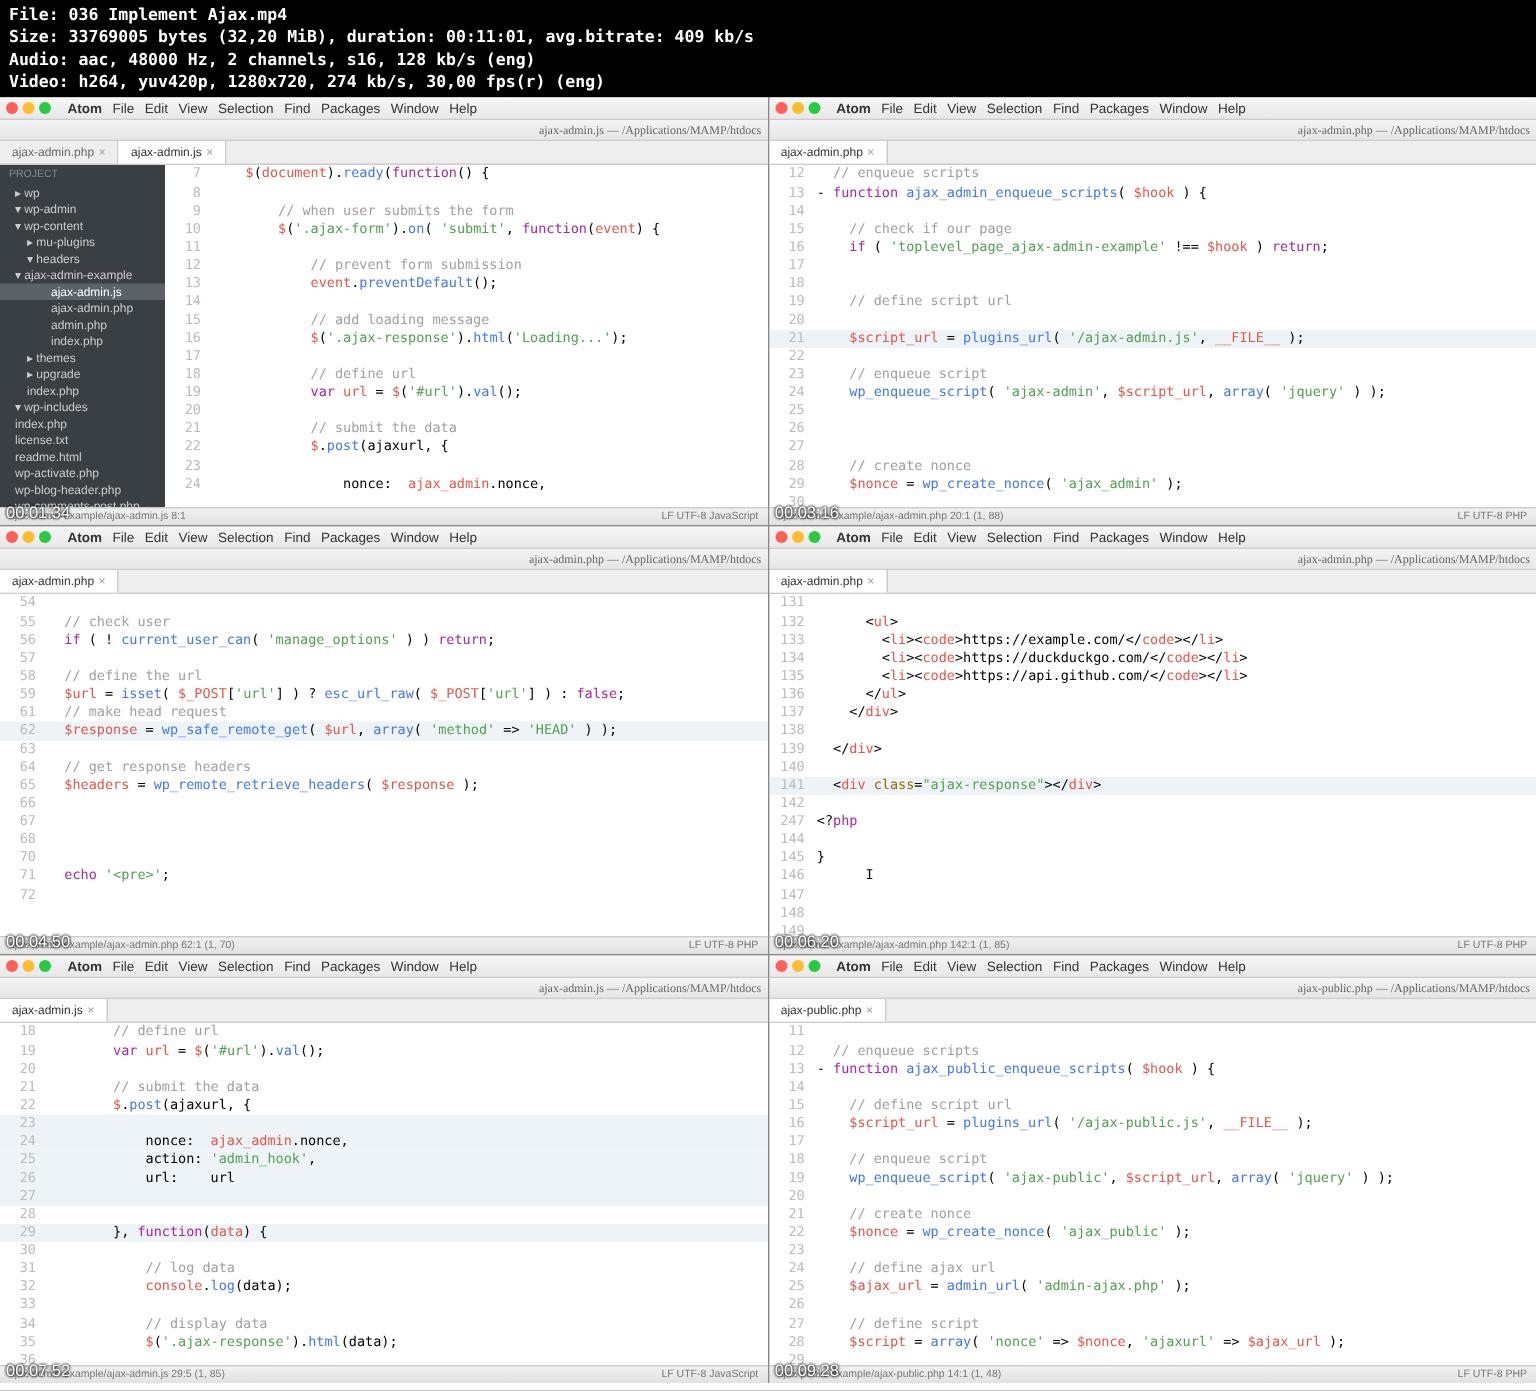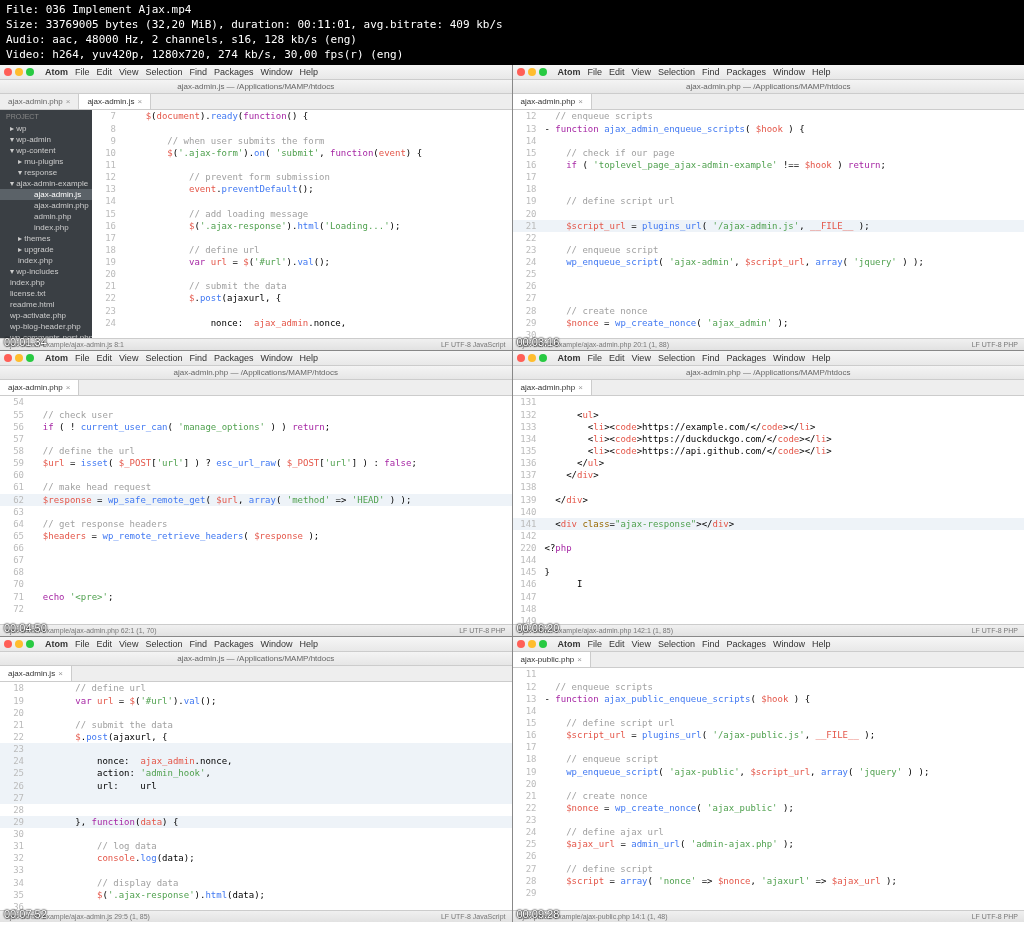--- a/index.html
+++ b/index.html
@@ -1,30 +1,30 @@
 <!DOCTYPE html>
 <html><head>
 <meta charset="utf-8">
 <style>
 *{margin:0;padding:0;box-sizing:border-box}
 body{font-family:Menlo,Monaco,Consolas,monospace;font-size:9px;background:#fff;width:1024px}
-.header{background:#000;color:#fff;padding:3px 6px;font-size:11px;font-weight:normal;line-height:1.35}
+.header{background:#000;color:#fff;padding:3px 6px;font-size:11px;font-weight:bold;line-height:1.35}
 .grid{display:grid;grid-template-columns:1fr 1fr;grid-template-rows:repeat(3,1fr);gap:1px;background:#888}
 .pane{background:#fff;display:flex;flex-direction:column;height:285px;overflow:hidden;position:relative}
 .menubar{background:linear-gradient(#f6f6f6,#e8e8e8);border-bottom:1px solid #ccc;padding:2px 4px;display:flex;align-items:center;gap:7px;font-size:9px;color:#333;font-family:-apple-system,Helvetica,Arial,sans-serif}
 .dots{display:flex;gap:3px;margin-right:4px}
 .dot{width:8px;height:8px;border-radius:50%}
 .r{background:#ff5f57}.y{background:#ffbd2e}.g{background:#28ca42}
-.titlebar{background:linear-gradient(#f4f4f4,#e6e6e6);border-bottom:1px solid #ccc;padding:2px 4px;text-align:center;font-size:8px;color:#666;font-family:Liberation Sans, sans-serif}
+.titlebar{background:linear-gradient(#f4f4f4,#e6e6e6);border-bottom:1px solid #ccc;padding:2px 4px;text-align:right;font-size:8px;color:#666;font-family:Liberation Serif, serif}
 .tabbar{background:#eee;border-bottom:1px solid #ccc;display:flex;font-size:8px;font-family:-apple-system,Helvetica,Arial,sans-serif}
 .tab{padding:3px 8px;border-right:1px solid #ccc;color:#666;display:flex;align-items:center;gap:3px}
 .tab.active{background:#fff;color:#333}
 .tab .x{color:#999;font-size:8px}
 .body{display:flex;flex:1;overflow:hidden}
-.sidebar{width:92px;background:#3a3f44;color:#bbb;font-size:8px;overflow:hidden;font-family:-apple-system,Helvetica,Arial,sans-serif}
+.sidebar{width:110px;background:#3a3f44;color:#bbb;font-size:8px;overflow:hidden;font-family:-apple-system,Helvetica,Arial,sans-serif}
 .sidebar .hdr{padding:3px 6px;color:#888;font-size:7px;text-transform:uppercase}
 .sidebar .item{padding:1px 4px 1px 10px;white-space:nowrap;overflow:hidden;color:#ccc}
 .sidebar .item.l2{padding-left:18px}
 .sidebar .item.l3{padding-left:10px}
 .sidebar .item.l4{padding-left:34px}
 .sidebar .item.sel{background:#5b6268;color:#fff}
 .editor{flex:1;overflow:hidden;background:#fff}
 .line{display:flex;white-space:pre;line-height:1.35}
 .ln{width:32px;text-align:right;padding-right:8px;color:#bbb;user-select:none;flex-shrink:0}
 .code{flex:1}
@@ -79,21 +79,21 @@
           <span class="x">×</span>
         </div>
       </div>
       <div class="body">
         <div class="sidebar">
           <div class="hdr">Project</div>
           <div class="item l0">▸ wp</div>
           <div class="item l1">▾ wp-admin</div>
           <div class="item l1">▾ wp-content</div>
           <div class="item l2">▸ mu-plugins</div>
-          <div class="item l2">▾ response</div>
+          <div class="item l2">▾ headers</div>
           <div class="item l3">▾ ajax-admin-example</div>
           <div class="item l4 sel">ajax-admin.js</div>
           <div class="item l4">ajax-admin.php</div>
           <div class="item l4">admin.php</div>
           <div class="item l4">index.php</div>
           <div class="item l2">▸ themes</div>
           <div class="item l2">▸ upgrade</div>
           <div class="item l2">index.php</div>
           <div class="item l1">▾ wp-includes</div>
           <div class="item l1">index.php</div>
@@ -208,21 +208,20 @@
         </div>
       </div>
       <div class="body">
         <div class="editor">
           <div class="line"><div class="ln">54</div><div class="code"></div></div>
           <div class="line"><div class="ln">55</div><div class="code">  <span class="c-com">// check user</span></div></div>
           <div class="line"><div class="ln">56</div><div class="code">  <span class="c-kw">if</span> ( ! <span class="c-fn">current_user_can</span>( <span class="c-str">'manage_options'</span> ) ) <span class="c-kw">return</span>;</div></div>
           <div class="line"><div class="ln">57</div><div class="code"></div></div>
           <div class="line"><div class="ln">58</div><div class="code">  <span class="c-com">// define the url</span></div></div>
           <div class="line"><div class="ln">59</div><div class="code">  <span class="c-var">$url</span> = <span class="c-fn">isset</span>( <span class="c-var">$_POST</span>[<span class="c-str">'url'</span>] ) ? <span class="c-fn">esc_url_raw</span>( <span class="c-var">$_POST</span>[<span class="c-str">'url'</span>] ) : <span class="c-kw">false</span>;</div></div>
-          <div class="line"><div class="ln">60</div><div class="code"></div></div>
           <div class="line"><div class="ln">61</div><div class="code">  <span class="c-com">// make head request</span></div></div>
           <div class="line hl"><div class="ln">62</div><div class="code">  <span class="c-var">$response</span> = <span class="c-fn">wp_safe_remote_get</span>( <span class="c-var">$url</span>, <span class="c-fn">array</span>( <span class="c-str">'method'</span> =&gt; <span class="c-str">'HEAD'</span> ) );</div></div>
           <div class="line"><div class="ln">63</div><div class="code"></div></div>
           <div class="line"><div class="ln">64</div><div class="code">  <span class="c-com">// get response headers</span></div></div>
           <div class="line"><div class="ln">65</div><div class="code">  <span class="c-var">$headers</span> = <span class="c-fn">wp_remote_retrieve_headers</span>( <span class="c-var">$response</span> );</div></div>
           <div class="line"><div class="ln">66</div><div class="code"></div></div>
           <div class="line"><div class="ln">67</div><div class="code"></div></div>
           <div class="line"><div class="ln">68</div><div class="code"></div></div>
           <div class="line"><div class="ln">70</div><div class="code"></div></div>
           <div class="line"><div class="ln">71</div><div class="code">  <span class="c-kw">echo</span> <span class="c-str">'&lt;pre&gt;'</span>;</div></div>
@@ -266,21 +265,21 @@
           <div class="line"><div class="ln">133</div><div class="code">        &lt;<span class="c-tag">li</span>&gt;&lt;<span class="c-tag">code</span>&gt;https://example.com/&lt;/<span class="c-tag">code</span>&gt;&lt;/<span class="c-tag">li</span>&gt;</div></div>
           <div class="line"><div class="ln">134</div><div class="code">        &lt;<span class="c-tag">li</span>&gt;&lt;<span class="c-tag">code</span>&gt;https://duckduckgo.com/&lt;/<span class="c-tag">code</span>&gt;&lt;/<span class="c-tag">li</span>&gt;</div></div>
           <div class="line"><div class="ln">135</div><div class="code">        &lt;<span class="c-tag">li</span>&gt;&lt;<span class="c-tag">code</span>&gt;https://api.github.com/&lt;/<span class="c-tag">code</span>&gt;&lt;/<span class="c-tag">li</span>&gt;</div></div>
           <div class="line"><div class="ln">136</div><div class="code">      &lt;/<span class="c-tag">ul</span>&gt;</div></div>
           <div class="line"><div class="ln">137</div><div class="code">    &lt;/<span class="c-tag">div</span>&gt;</div></div>
           <div class="line"><div class="ln">138</div><div class="code"></div></div>
           <div class="line"><div class="ln">139</div><div class="code">  &lt;/<span class="c-tag">div</span>&gt;</div></div>
           <div class="line"><div class="ln">140</div><div class="code"></div></div>
           <div class="line hl"><div class="ln">141</div><div class="code">  &lt;<span class="c-tag">div</span> <span class="c-attr">class</span>=<span class="c-str">"ajax-response"</span>&gt;&lt;/<span class="c-tag">div</span>&gt;</div></div>
           <div class="line"><div class="ln">142</div><div class="code"></div></div>
-          <div class="line"><div class="ln">220</div><div class="code">&lt;?<span class="c-kw">php</span></div></div>
+          <div class="line"><div class="ln">247</div><div class="code">&lt;?<span class="c-kw">php</span></div></div>
           <div class="line"><div class="ln">144</div><div class="code"></div></div>
           <div class="line"><div class="ln">145</div><div class="code">}</div></div>
           <div class="line"><div class="ln">146</div><div class="code">      I</div></div>
           <div class="line"><div class="ln">147</div><div class="code"></div></div>
           <div class="line"><div class="ln">148</div><div class="code"></div></div>
           <div class="line"><div class="ln">149</div><div class="code"></div></div>
         </div>
       </div>
       <div class="statusbar">
         <span>ajax-admin-example/ajax-admin.php  142:1  (1, 85)</span>
@@ -351,20 +350,21 @@
         <span style="font-weight: bold;">Atom</span>
         <span>File</span>
         <span>Edit</span>
         <span>View</span>
         <span>Selection</span>
         <span>Find</span>
         <span>Packages</span>
         <span>Window</span>
         <span>Help</span>
       </div>
+      <div class="titlebar">ajax-public.php — /Applications/MAMP/htdocs</div>
       <div class="tabbar">
         <div class="tab active">
           <span>ajax-public.php</span>
           <span class="x">×</span>
         </div>
       </div>
       <div class="body">
         <div class="editor">
           <div class="line"><div class="ln">11</div><div class="code"></div></div>
           <div class="line"><div class="ln">12</div><div class="code">  <span class="c-com">// enqueue scripts</span></div></div>

